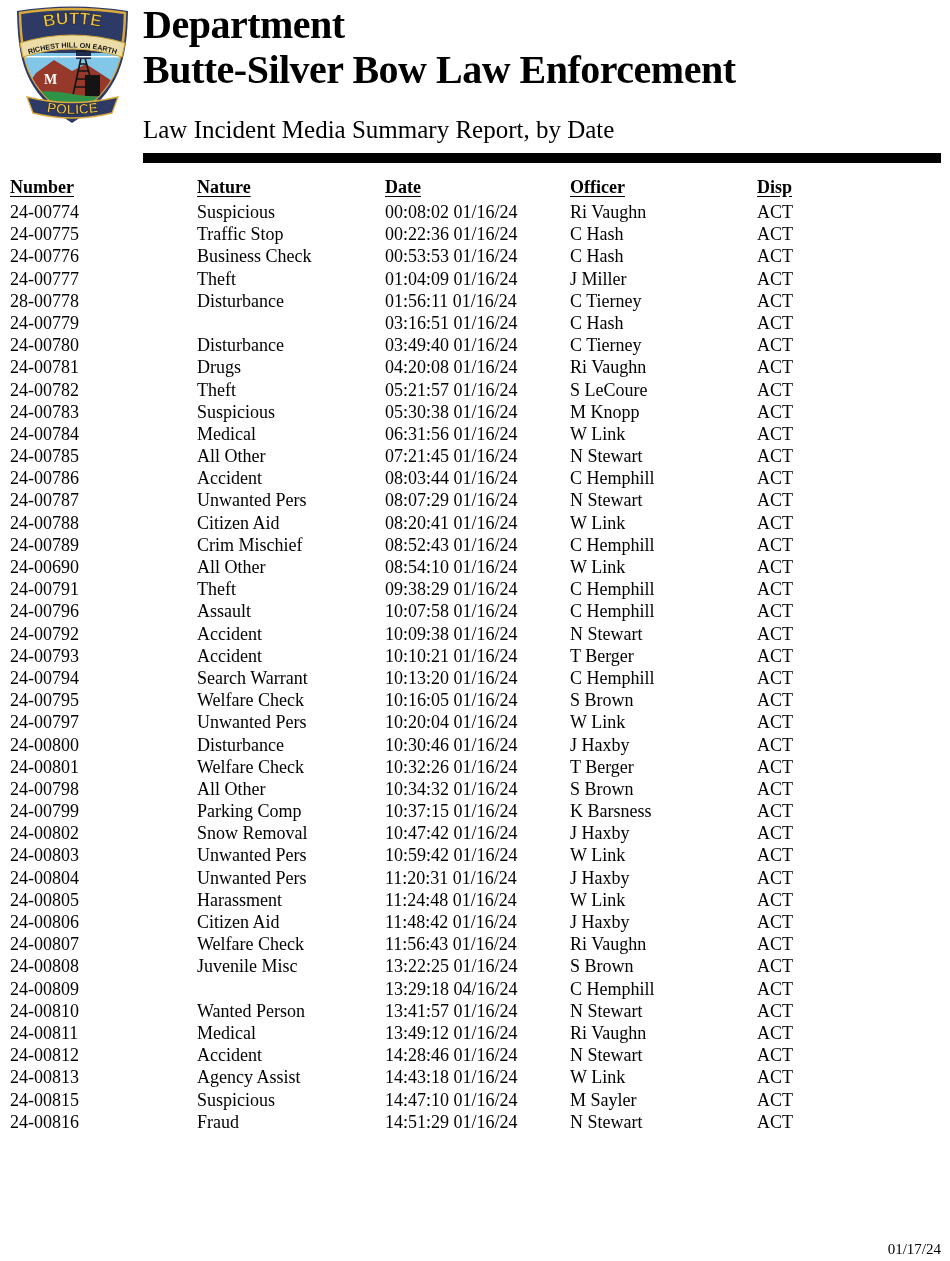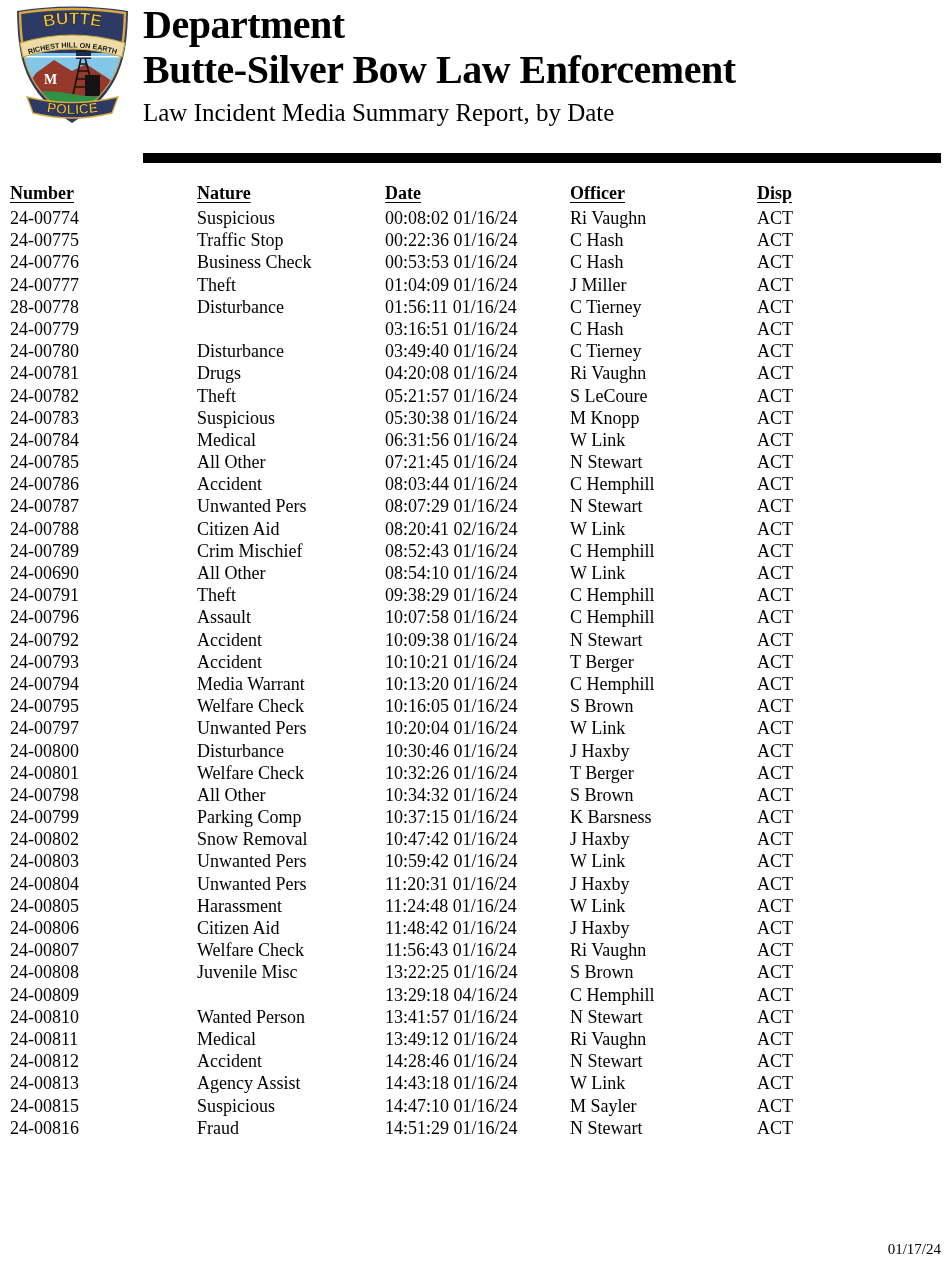--- a/index.html
+++ b/index.html
@@ -14,30 +14,30 @@
   .page { position: absolute; inset: 0; }
 
   
   .badge { position: absolute; left: 10px; top: 3px; width: 125px; height: 122px; }
   .title-block { position: absolute; left: 143px; top: 2px; width: 800px; }
   .title {
     font-size: 40px; font-weight: 700; line-height: 45px;
     letter-spacing: -0.5px;
   }
   .subtitle {
-    font-size: 25px; font-weight: 400; margin-top: 7px; line-height: 28px;
+    font-size: 25px; font-weight: 400; margin-top: 24px; line-height: 28px;
   }
 
   .divider-bar {
     position: absolute; left: 143px; top: 153px; width: 798px; height: 10px;
     background: #000;
   }
 
   
-  .report-table { position: absolute; left: 10px; top: 181px; width: 931px; }
+  .report-table { position: absolute; left: 10px; top: 175px; width: 931px; }
   .t-head, .t-row {
     display: grid;
     grid-template-columns: 187px 188px 185px 187px 1fr;
   }
   .t-head { height: 26px; font-weight: 700; font-size: 18px; line-height: 24px; }
   .t-head span { justify-self: start; text-decoration: underline; text-underline-offset: 3px; }
   .t-row { height: 22.2px; font-size: 18px; line-height: 22.2px; }
   .cell { white-space: nowrap; overflow: hidden; }
 
   
@@ -219,21 +219,21 @@
         <div class="t-row">
       <div class="cell">24-00787</div>
       <div class="cell">Unwanted Pers</div>
       <div class="cell">08:07:29 01/16/24</div>
       <div class="cell">N Stewart</div>
       <div class="cell">ACT</div>
     </div>
         <div class="t-row">
       <div class="cell">24-00788</div>
       <div class="cell">Citizen Aid</div>
-      <div class="cell">08:20:41 02/16/24</div>
+      <div class="cell">08:20:41 01/16/24</div>
       <div class="cell">W Link</div>
       <div class="cell">ACT</div>
     </div>
         <div class="t-row">
       <div class="cell">24-00789</div>
       <div class="cell">Crim Mischief</div>
       <div class="cell">08:52:43 01/16/24</div>
       <div class="cell">C Hemphill</div>
       <div class="cell">ACT</div>
     </div>
@@ -267,21 +267,21 @@
     </div>
         <div class="t-row">
       <div class="cell">24-00793</div>
       <div class="cell">Accident</div>
       <div class="cell">10:10:21 01/16/24</div>
       <div class="cell">T Berger</div>
       <div class="cell">ACT</div>
     </div>
         <div class="t-row">
       <div class="cell">24-00794</div>
-      <div class="cell">Media Warrant</div>
+      <div class="cell">Search Warrant</div>
       <div class="cell">10:13:20 01/16/24</div>
       <div class="cell">C Hemphill</div>
       <div class="cell">ACT</div>
     </div>
         <div class="t-row">
       <div class="cell">24-00795</div>
       <div class="cell">Welfare Check</div>
       <div class="cell">10:16:05 01/16/24</div>
       <div class="cell">S Brown</div>
       <div class="cell">ACT</div>

